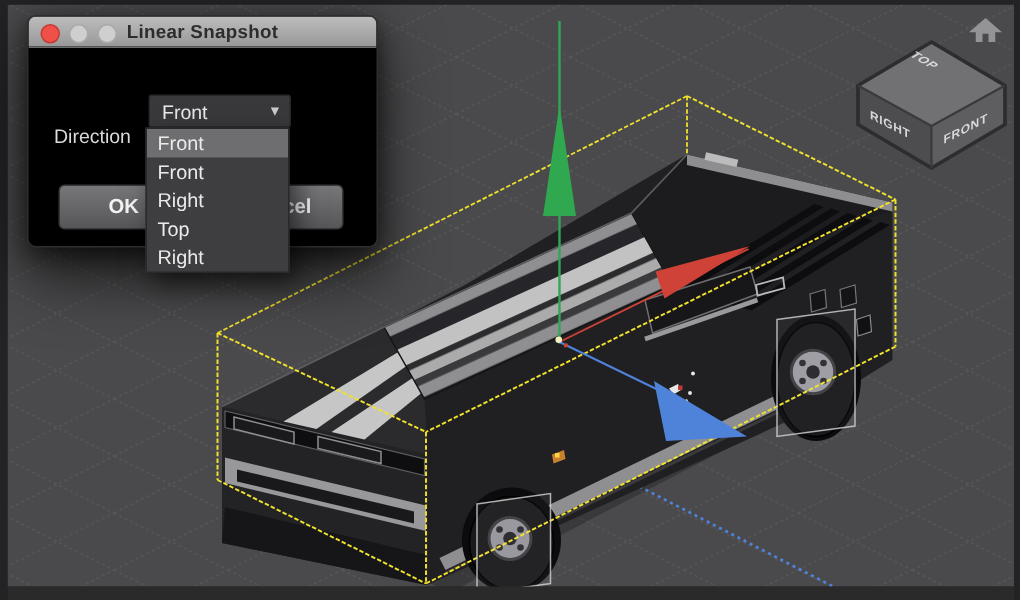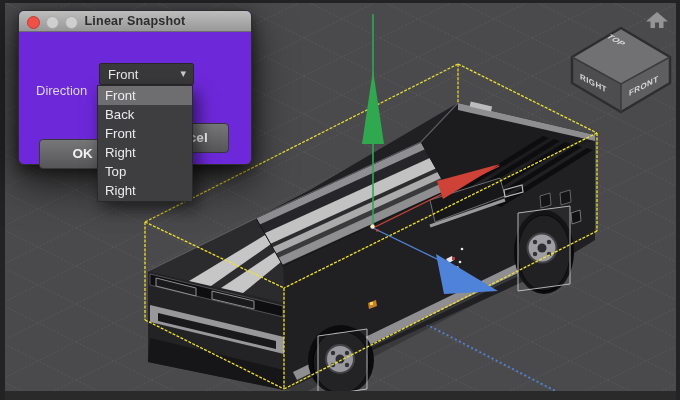--- a/index.html
+++ b/index.html
@@ -2,41 +2,41 @@
 <html><head>
 <meta charset="utf-8">
 <style>
   html,body{margin:0;padding:0;background:#111;}
   #stage{position:relative;width:680px;height:400px;background:#232326;overflow:hidden;
          font-family:"Liberation Sans", sans-serif;}
   #scene{position:absolute;left:0;top:0;}
 
   
   .dialog{position:absolute;left:18px;top:10px;width:234px;height:155px;z-index:10;
-          border-radius:6px;background:#6d28d9;border:1px solid #2e2e30;box-sizing:border-box;
+          border-radius:6px;background:#000000;border:1px solid #2e2e30;box-sizing:border-box;
           box-shadow:0 18px 42px rgba(0,0,0,.68), 0 5px 16px rgba(0,0,0,.55);}
   .titlebar{position:absolute;left:0;top:0;right:0;height:20px;border-radius:5px 5px 0 0;
             background:linear-gradient(#bdbdbd,#989898);border-bottom:1px solid #6d6d6d;}
   .titlebar .title{position:absolute;left:0;right:0;top:3px;text-align:center;
             font-size:12.5px;font-weight:600;color:#2d2d2d;letter-spacing:.2px;}
   .tl{position:absolute;top:5px;width:11px;height:11px;border-radius:50%;}
   .tl.red{left:8px;background:#ef5048;border:.5px solid #c53a34;}
   .tl.g1{left:27px;background:#cfcfcf;border:.5px solid #a9a9a9;}
   .tl.g2{left:46px;background:#cfcfcf;border:.5px solid #a9a9a9;}
 
   .fieldlabel{position:absolute;left:17px;top:57px;font-size:13px;color:#dadada;margin-top:15px;}
   .select{position:absolute;left:80px;top:52px;width:95px;height:22px;box-sizing:border-box;
           background:#39393b;border:1px solid #28282a;border-radius:2px;cursor:default;}
   .select .val{position:absolute;left:8px;top:3px;font-size:13px;color:#e8e8e8;}
   .select .caret{position:absolute;right:7px;top:3px;font-size:11px;color:#c9c9c9;}
 
   .btn{position:absolute;top:112px;width:87px;height:30px;box-sizing:border-box;
        background:linear-gradient(#77777a,#565659);border:1px solid #38383a;border-radius:4px;
        color:#f3f3f3;font-size:13.5px;font-weight:600;text-align:center;line-height:28px;}
-  .btn.ok{left:20px;margin-top:16px;}
+  .btn.ok{left:20px;}
   .btn.cancel{left:123px;}
 
   
   .droplist{position:absolute;left:97px;top:85px;width:96px;z-index:20;
             background:#3e3e40;border:1px solid #29292b;box-sizing:border-box;
             box-shadow:5px 7px 16px rgba(0,0,0,.55);}
   .droplist .opt{height:19.1px;line-height:19.1px;padding-left:7px;
                  font-size:13.2px;color:#ebebeb;cursor:default;}
   .droplist .opt.selected{background:#6e6e70;}
 </style>
@@ -226,20 +226,19 @@
     <div class="select">
       <span class="val">Front</span>
       <span class="caret">▾</span>
     </div>
     <div class="btn ok">OK</div>
     <div class="btn cancel">Cancel</div>
   </div>
 
   <div class="droplist">
     <div class="opt selected">Front</div>
-    <div class="opt">Back</div>
     <div class="opt">Front</div>
     <div class="opt">Right</div>
     <div class="opt">Top</div>
     <div class="opt">Right</div>
   </div>
 
 </div>
 
 </body></html>

